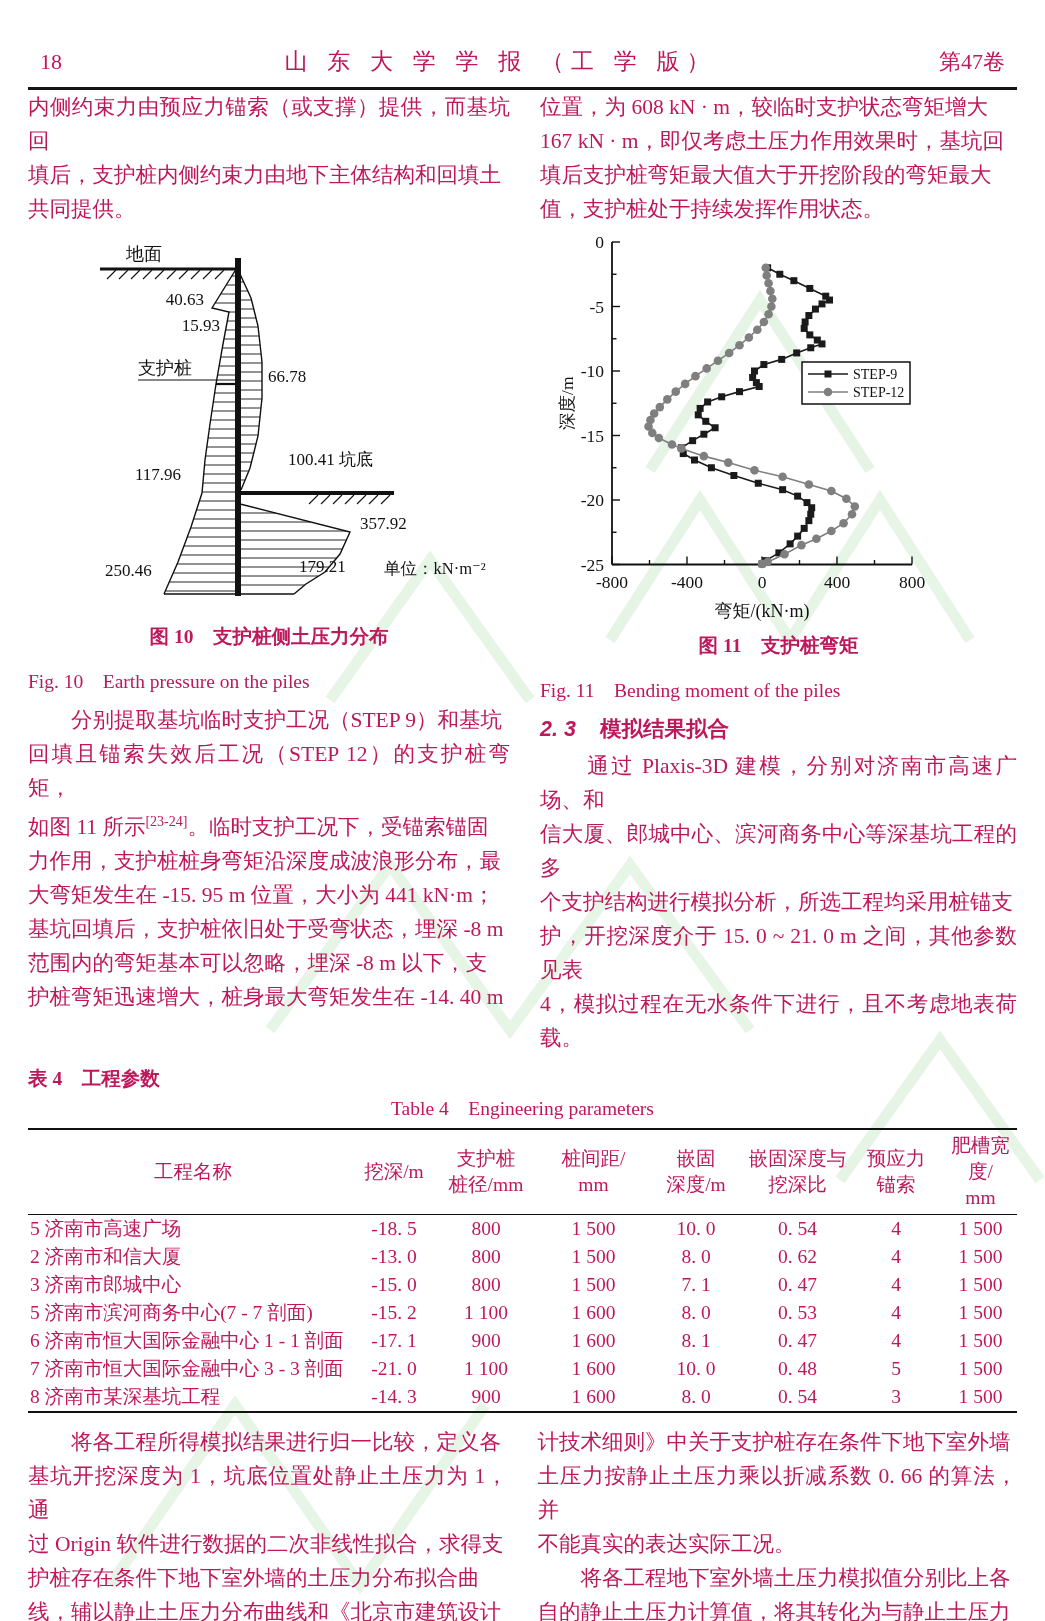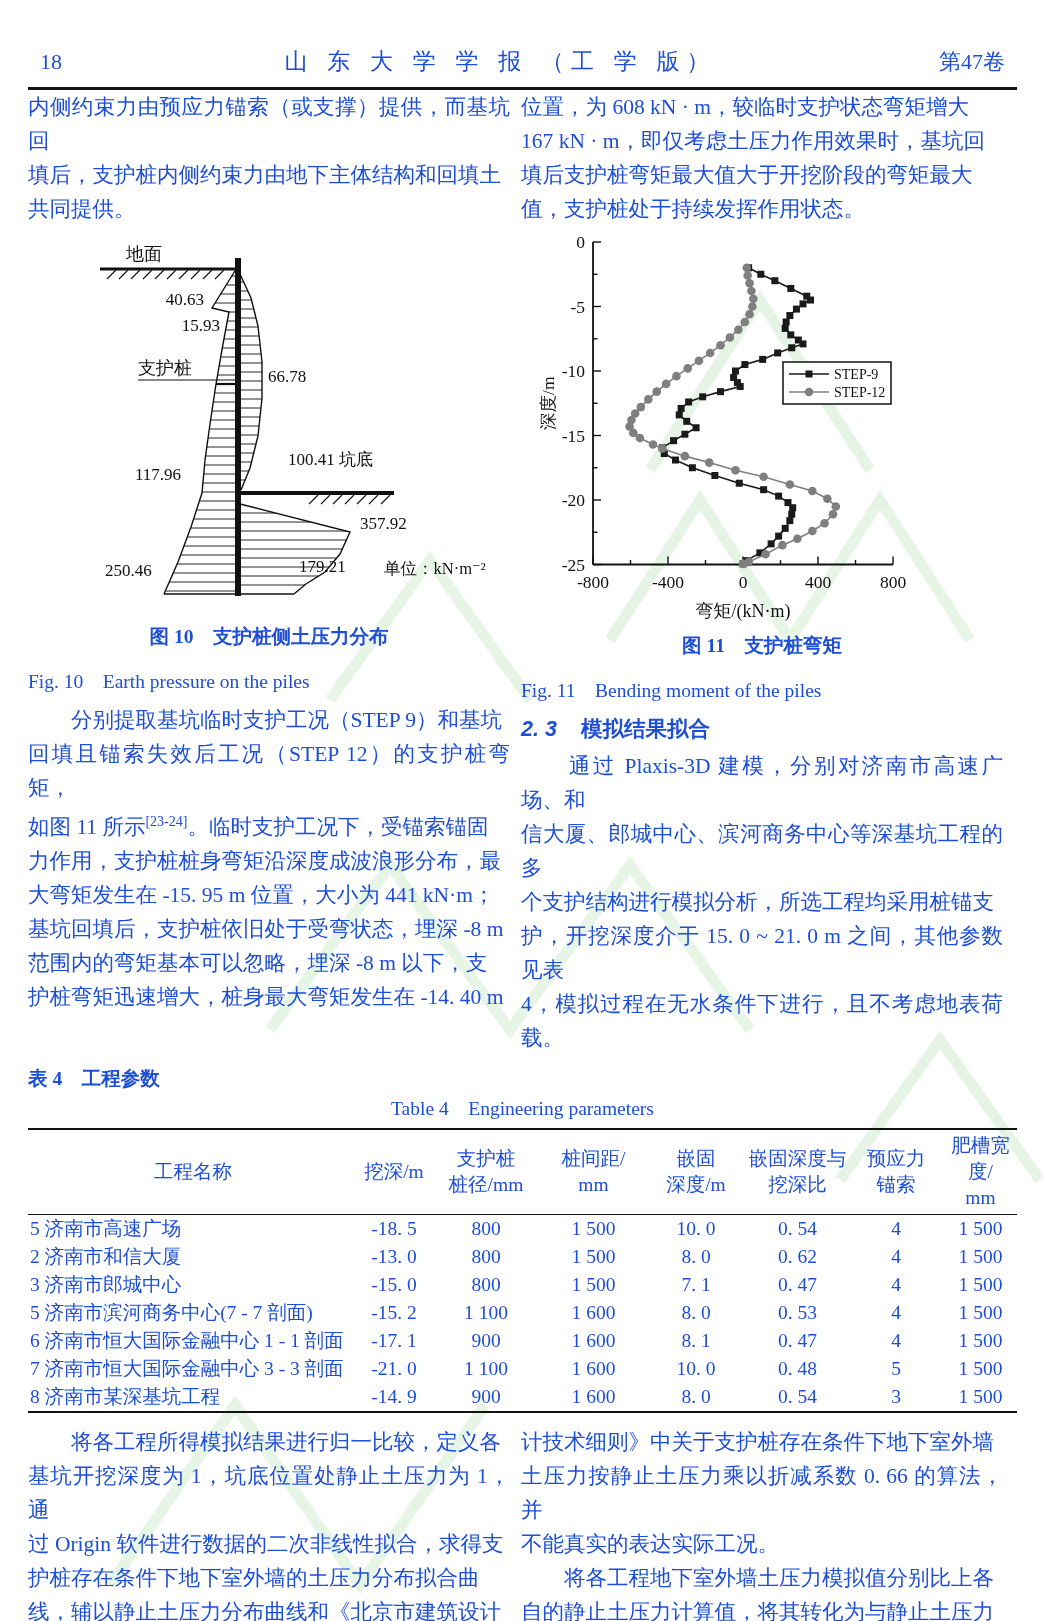--- a/index.html
+++ b/index.html
@@ -1,29 +1,29 @@
 <!DOCTYPE html>
 <html><head>
 <meta charset="utf-8">
 <style>
   html,body{margin:0;padding:0;background:#888;}
   .page{
     position:relative;width:1045px;height:1621px;margin:0 auto;
     background:#ffffff;overflow:hidden;
-    font-family:"Liberation Serif","DejaVu Serif",serif;color:#1d4ed8;
+    font-family:"Liberation Serif","DejaVu Serif",serif;color:#be185d;
   }
   .wm{position:absolute;left:0;top:0;z-index:0;}
   .content{position:relative;z-index:1;}
   .header{
     display:flex;align-items:baseline;justify-content:space-between;
     padding:46px 40px 0 40px;font-size:22px;
   }
   .header .jtitle{letter-spacing:7px;font-size:23px;}
   .rule{height:3px;background:#151515;margin:10px 28px 0 28px;}
-  .columns{display:flex;gap:11px;padding:0 28px;}
+  .columns{display:flex;gap:30px;padding:0 28px;}
   .col{width:482px;}
   p.body{font-size:21.5px;line-height:34px;margin:0;padding:0;text-align:justify;}
   .top-pad{padding-top:14px;}
   .figure{margin:0;}
   .cap-cn{font-weight:bold;font-size:19.5px;text-align:center;margin-top:2px;}
   .cap-en{font-size:19.5px;margin-top:18px;}
   .sec-head{font-family:"Liberation Sans","DejaVu Sans",sans-serif;
     font-weight:bold;font-size:21.5px;margin:10px 0 6px 0;}
   .sec-head .sec-no{margin-right:24px;font-style:italic;}
   .table-block{padding:4px 28px 0 28px;}
@@ -421,21 +421,21 @@
               <td>-21. 0</td>
               <td>1 100</td>
               <td>1 600</td>
               <td>10. 0</td>
               <td>0. 48</td>
               <td>5</td>
               <td>1 500</td>
             </tr>
             <tr>
               <td class="name">8 济南市某深基坑工程</td>
-              <td>-14. 9</td>
+              <td>-14. 3</td>
               <td>900</td>
               <td>1 600</td>
               <td>8. 0</td>
               <td>0. 54</td>
               <td>3</td>
               <td>1 500</td>
             </tr>
           </tbody>
       </table>
     </div>

